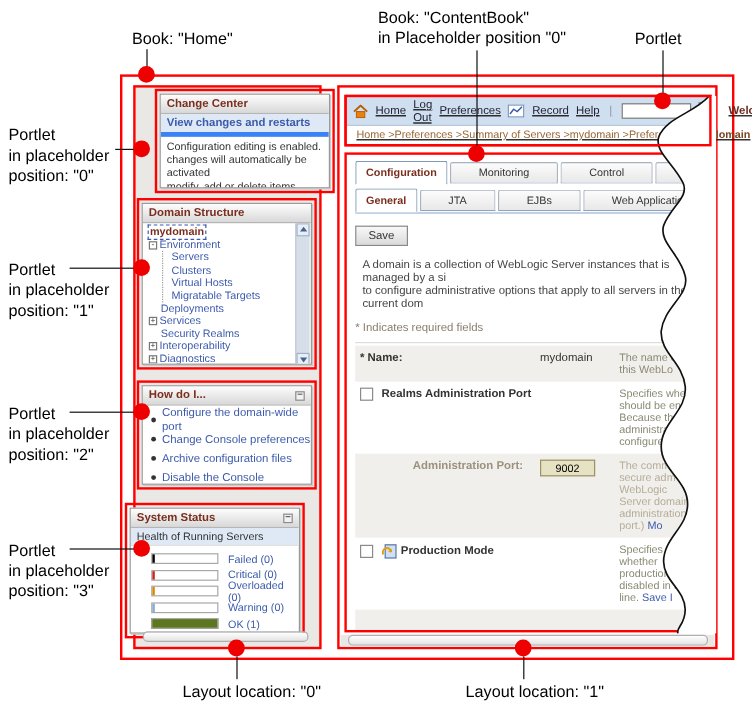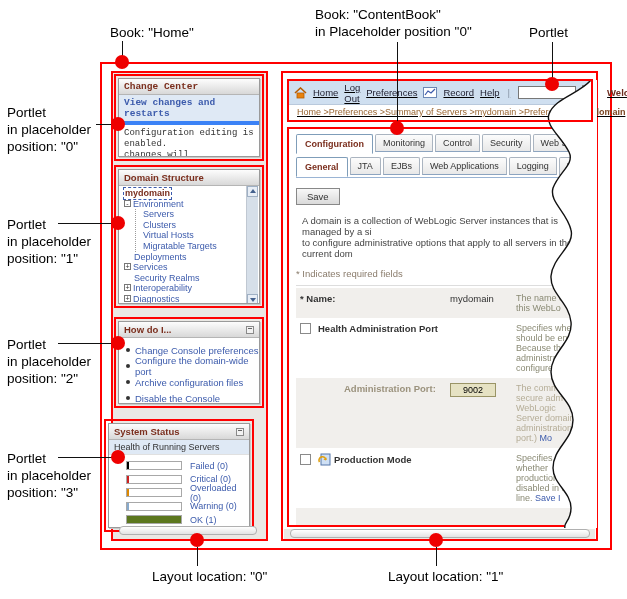--- a/index.html
+++ b/index.html
@@ -70,23 +70,23 @@
   .tb-btn { width:24px; height:16px; background:linear-gradient(#fbfbfb,#dcdcdc); border:1px solid #8a8a8a;
             display:flex; align-items:center; justify-content:center; }
   .tb-welcome { font-weight:bold; color:#6d2c1f; margin-left:6px; }
   .crumbs { height:15px; font-size:9px; color:#996633; padding:2px 0 0 8px; background:#fff; white-space:nowrap; }
   .crumbs b { color:#7a4420; }
 
   
   #settings-frame { left:287px; top:127px; width:306px; height:400px; z-index:9; background:#fff; overflow:hidden; }
   .st-inner { padding:5px 7px; }
   .st-title { font-size:10.5px; font-weight:bold; color:#7a2e1d; margin-bottom:6px; }
-  .tabrow { display:flex; align-items:flex-start; gap:2px; }
+  .tabrow { display:flex; align-items:center; gap:2px; }
   .tab { font-size:9px; color:#333; background:linear-gradient(#fcfcfc,#e8e8e8); border:1px solid #aab4c0;
-         border-bottom:1px solid #8ca4c0; padding:3px 7px; border-radius:2px 2px 0 0; white-space:nowrap; }
+         border-bottom:1px solid #8ca4c0; padding:3px 23px; border-radius:2px 2px 0 0; white-space:nowrap; }
   .tab.active { background:#fff; font-weight:bold; color:#7a2e1d; border:1px solid #7f9db9; border-bottom:1px solid #fff;
                 padding:4px 8px; }
   .tabrow2 { margin-top:3px; border-bottom:1px solid #9ab4d4; }
   .btn { display:inline-block; font-size:9.5px; color:#333; background:linear-gradient(#f8f8f8,#dadada);
          border:1px solid #888; padding:2px 10px; }
   .intro { font-size:9.5px; color:#444; line-height:11px; margin:10px 0 0 6px; white-space:pre-line; }
   .req-note { font-size:9.5px; color:#8a7c6c; margin-top:9px; }
   .form-sep { border-top:1px solid #ddd; margin-top:6px; }
   .frow { display:grid; grid-template-columns:150px 66px 1fr; align-items:start; padding:5px 4px; font-size:9.5px; }
   .frow.alt { background:#f1efec; }
@@ -163,21 +163,21 @@
   <div class="cdot" style="left:111px; top:216px;"></div>
   <div class="cdot" style="left:111px; top:336px;"></div>
   <div class="cdot" style="left:111px; top:450px;"></div>
   <div class="cdot" style="left:190px; top:533px;"></div>
   <div class="cdot" style="left:429px; top:533px;"></div>
 
   <div class="rframe" style="left:100px; top:62px; width:512px; height:488px; z-index:4;"></div>
   <div class="rframe" id="left-col"></div>
   <div class="rframe" id="right-col"></div>
 
-  <div class="pframe" style="left:114px; top:74px; width:150px; height:87px;font-family:Liberation Mono, monospace;">
+  <div class="pframe" style="left:129px; top:74px; width:150px; height:87px;">
     <div class="pbox">
       <div class="phead">
         <span>Change Center</span>
       </div>
       <div class="cc-link-row">View changes and restarts</div>
       <div class="cc-body">Configuration editing is enabled.
 changes will automatically be activated
 modify, add or delete items.</div>
     </div>
   </div>
@@ -215,25 +215,25 @@
 
   <div class="pframe" style="left:114px; top:317px; width:150px; height:91px;">
     <div class="pbox">
       <div class="phead">
         <span>How do I...</span>
         <span class="min-ico"></span>
       </div>
       <div style="padding-top:4px;">
         <div class="hd-item">
             <span class="bullet"></span>
-            <span>Change Console preferences</span>
+            <span>Configure the domain-wide port</span>
           </div>
         <div class="hd-item">
             <span class="bullet"></span>
-            <span>Configure the domain-wide port</span>
+            <span>Change Console preferences</span>
           </div>
         <div class="hd-item">
             <span class="bullet"></span>
             <span>Archive configuration files</span>
           </div>
         <div class="hd-item">
             <span class="bullet"></span>
             <span>Disable the Console</span>
           </div>
       </div>
@@ -340,21 +340,21 @@
 
       <div class="frow alt" style="margin-top:2px;">
         <span class="flabel">* Name:</span>
         <span class="fvalue">mydomain</span>
         <span class="fdesc">The name of this WebLo</span>
       </div>
 
       <div class="frow" style="min-height:54px;">
         <span class="ck-label">
           <span class="cb"></span>
-          <span>Health Administration Port</span>
+          <span>Realms Administration Port</span>
         </span>
         <span class="fdesc">Specifies wheth
 should be ena
 Because the a
 administration
 configured for a</span>
       </div>
 
       <div class="frow alt dis">
         <span class="flabel">Administration Port:</span>

